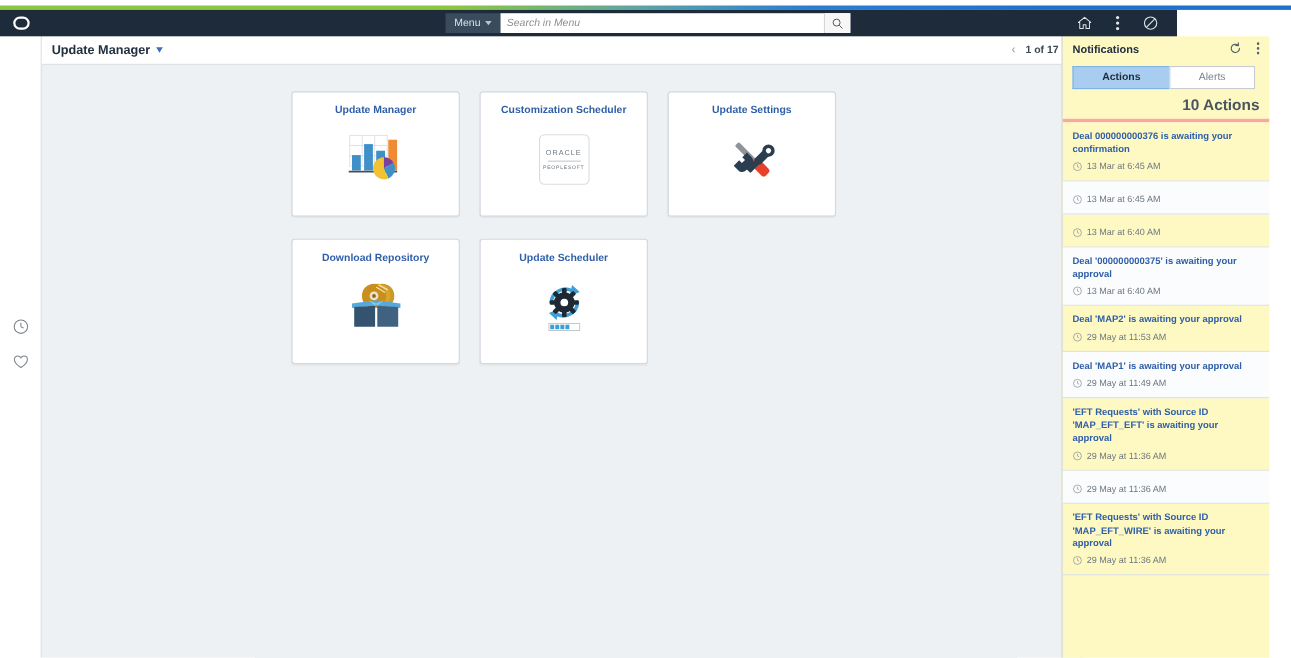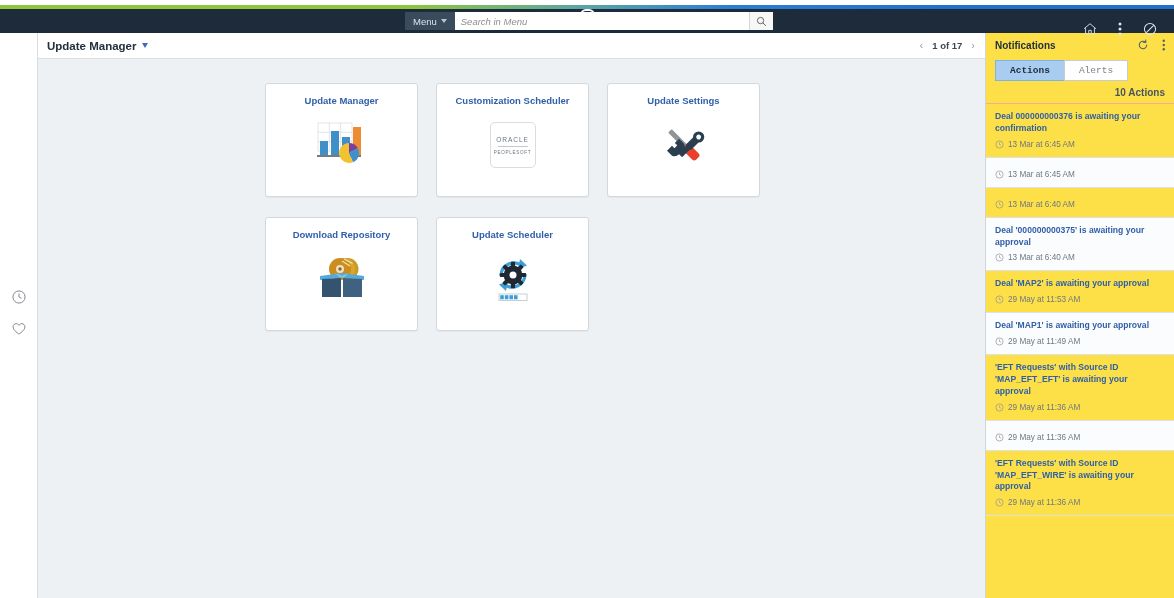--- a/index.html
+++ b/index.html
@@ -30,26 +30,24 @@
     top: 0; left: 0;
     width: 1174px; height: 5px;
     background: #ffffff;
     z-index: 4;
   }
 
   
   .app-header {
     position: absolute;
     top: 9px; left: 0;
-    width: 1174px; height: 24px;
+    width: 1070px; height: 24px;
     background: #1d2b3a;
     display: flex;
-    align-items: center;
     z-index: 6;
-    flex-direction: column;
   }
   .ps-logo {
     width: 38px;
     display: flex;
     align-items: center;
     justify-content: center;
   }
   .ps-logo-mark {
     width: 15px; height: 12px;
     border: 2px solid #ffffff;
@@ -256,23 +254,23 @@
   .oracle-rule { width: 30px; height: 1px; background: #c3c9cf; }
   .psoft-word {
     font-size: 4.6px;
     letter-spacing: 0.7px;
     color: #6d7782;
   }
 
   
   .notif-panel {
     position: absolute;
-    top: 33px; left: 985px;
+    top: 33px; left: 965px;
     width: 189px; height: 565px;
-    background: #fde047;
+    background: #fef9c3;
     border-left: 1px solid #cdd4da;
     box-sizing: border-box;
     z-index: 4;
     overflow: hidden;
   }
   .notif-head {
     height: 25px;
     display: flex;
     align-items: center;
     padding: 0 9px;
@@ -289,45 +287,44 @@
     align-items: center;
     gap: 13px;
   }
   .tabs {
     display: flex;
     padding: 0 9px;
     margin-top: 2px;
   }
   .tab {
     font-size: 9.5px;
-    padding: 4px 14px;
+    padding: 4px 26px;
     border: 1px solid #c6ccd2;
     cursor: pointer;
     background: #ffffff;
     color: #7b848d;
     box-sizing: border-box;
-    font-family: Liberation Mono, monospace;
   }
   .tab.active {
     background: #a9cdf0;
     color: #1b2b3a;
     font-weight: bold;
     border-color: #7fb3e4;
   }
   .tab:first-child { border-right: none; }
   .count-line {
     text-align: right;
-    font-size: 10px;
+    font-size: 14px;
     font-weight: bold;
     color: #4a5560;
     padding: 6px 9px 5px 0;
     margin-left: 27px;
   }
   .notif-list {
-    border-top: 1px solid #fca5a5;
+    border-top: 3px solid #fca5a5;
   }
   .notif-item {
     padding: 7px 9px 6px 9px;
     border-bottom: 1px solid #dde2e7;
     cursor: pointer;
     box-sizing: border-box;
   }
   .notif-item:nth-child(even) { background: #fbfcfd; }
   .notif-text {
     font-size: 8.6px;

